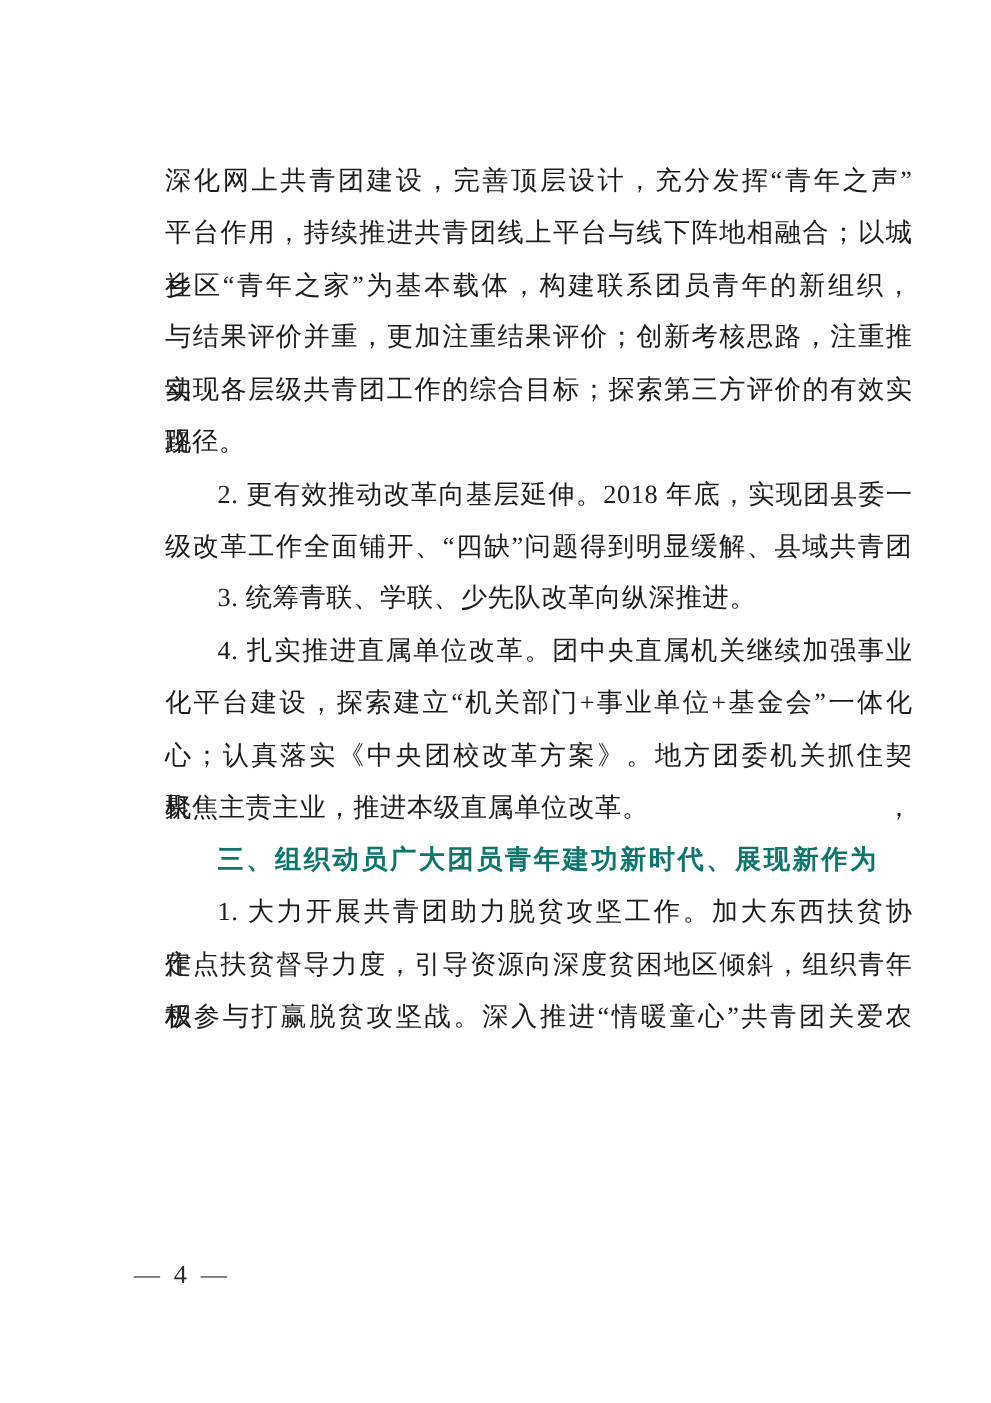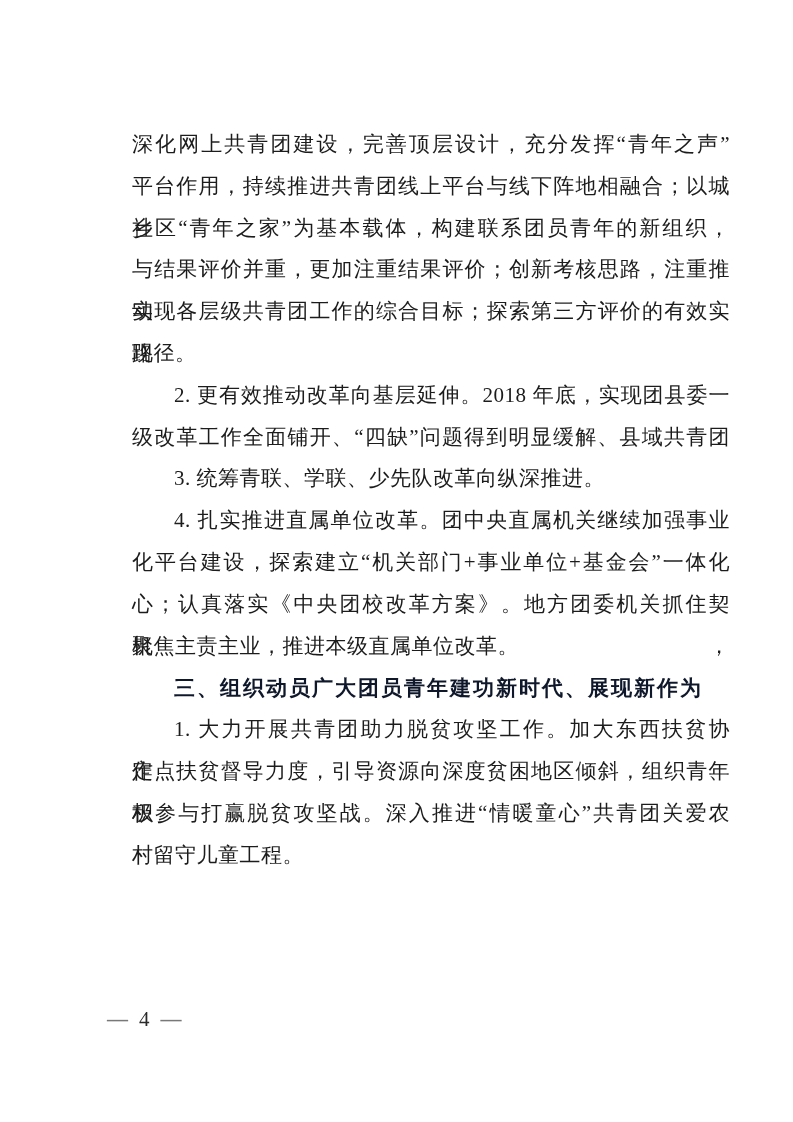--- a/index.html
+++ b/index.html
@@ -35,24 +35,24 @@
   }
   .line.jl {
     white-space: normal;
     text-align: justify;
     text-align-last: justify;
   }
   .line.indent {
     text-indent: 42px;
   }
   .line.heading {
-    font-family: Liberation Sans, sans-serif;
+    font-family: Liberation Serif, serif;
     font-weight: 700;
     letter-spacing: 2px;
-    color: #0f172a;
+    color: #0f766e;
   }
   .footer {
     position: absolute;
     left: 107px;
     top: 1001px;
     font-size: 21px;
     line-height: 36px;
     color: #2a2a2a;
   }
   .footer .dash {
@@ -79,19 +79,18 @@
     <div class="line jl">级改革工作全面铺开、“四缺”问题得到明显缓解、县域共青团</div>
     <div class="line indent">3. 统筹青联、学联、少先队改革向纵深推进。</div>
     <div class="line jl indent">4. 扎实推进直属单位改革。团中央直属机关继续加强事业</div>
     <div class="line jl">化平台建设，探索建立“机关部门+事业单位+基金会”一体化</div>
     <div class="line jl">心；认真落实《中央团校改革方案》。地方团委机关抓住契机，</div>
     <div class="line">聚焦主责主业，推进本级直属单位改革。</div>
     <div class="line indent heading">三、组织动员广大团员青年建功新时代、展现新作为</div>
     <div class="line jl indent">1. 大力开展共青团助力脱贫攻坚工作。加大东西扶贫协作、</div>
     <div class="line jl">定点扶贫督导力度，引导资源向深度贫困地区倾斜，组织青年积</div>
     <div class="line jl">极参与打赢脱贫攻坚战。深入推进“情暖童心”共青团关爱农</div>
-    <div class="line">村留守儿童工程。</div>
   </div>
 
   <div class="footer">
     <span class="dash">—</span><span class="num">4</span><span class="dash">—</span>
   </div>
 </div>
 
 </body></html>

